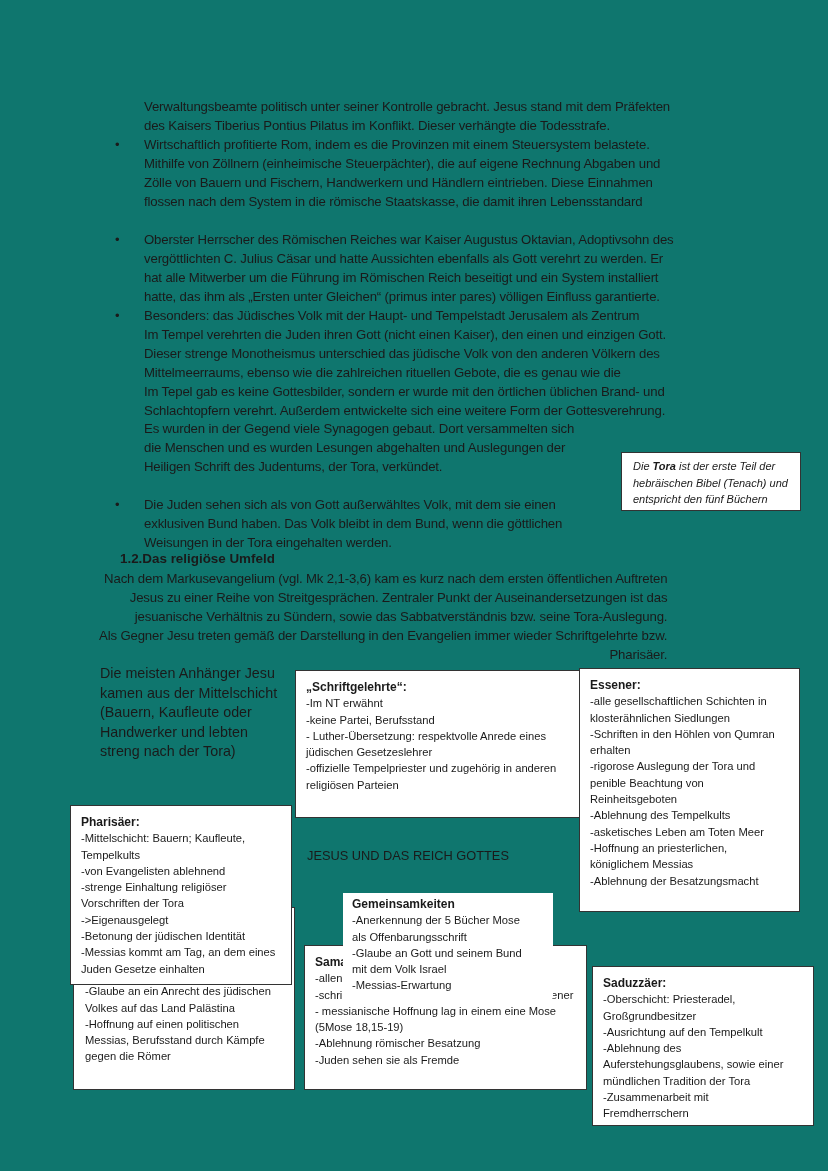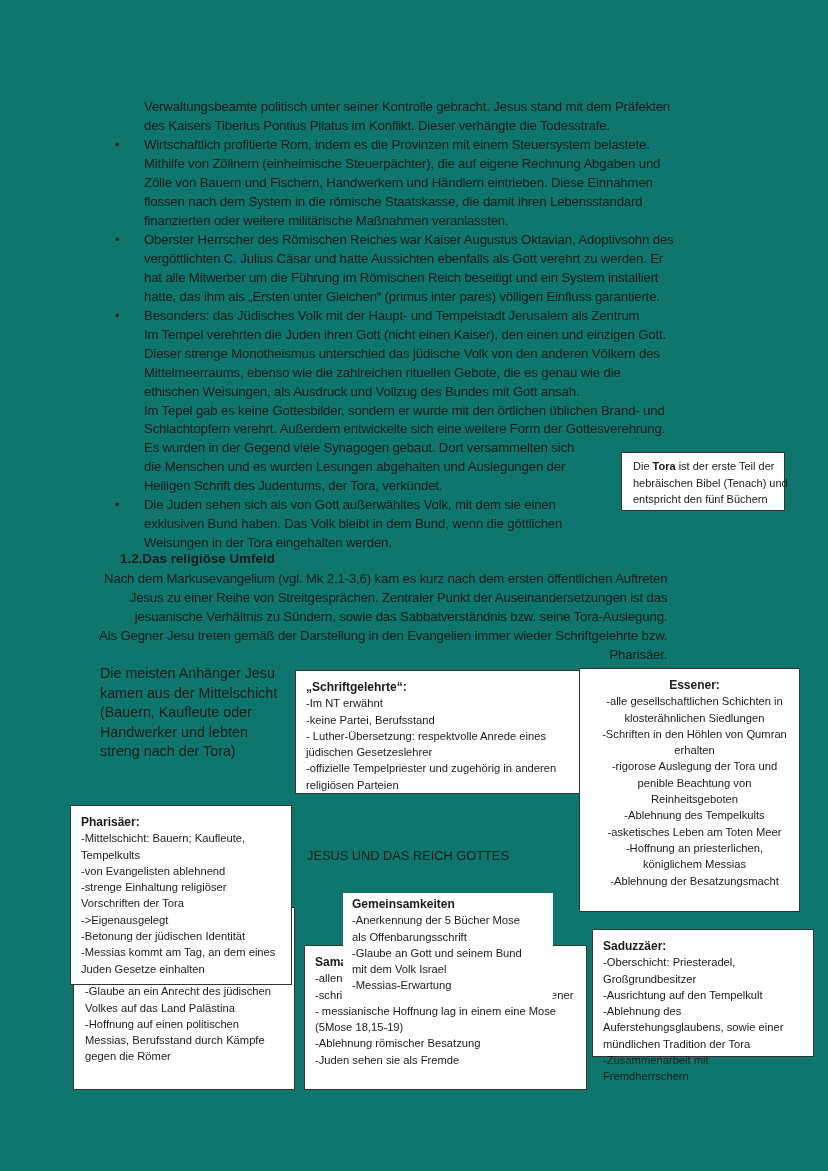--- a/index.html
+++ b/index.html
@@ -28,53 +28,51 @@
     <div class="para">Verwaltungsbeamte politisch unter seiner Kontrolle gebracht. Jesus stand mit dem Präfekten</div>
     <div class="para">des Kaisers Tiberius Pontius Pilatus im Konflikt. Dieser verhängte die Todesstrafe.</div>
   </div>
 
   <span class="main-text bullet" style="top:136px;">•</span>
   <div class="main-text" style="left:144px; top:136px;">
     <div>Wirtschaftlich profitierte Rom, indem es die Provinzen mit einem Steuersystem belastete.</div>
     <div>Mithilfe von Zöllnern (einheimische Steuerpächter), die auf eigene Rechnung Abgaben und</div>
     <div>Zölle von Bauern und Fischern, Handwerkern und Händlern eintrieben. Diese Einnahmen</div>
     <div>flossen nach dem System in die römische Staatskasse, die damit ihren Lebensstandard</div>
-    <div>finanzierten oder weitere militärische Maßnahmen veranlassten.</div>
   </div>
 
   <span class="main-text bullet" style="top:231px;">•</span>
   <div class="main-text" style="left:144px; top:231px;">
     <div>Oberster Herrscher des Römischen Reiches war Kaiser Augustus Oktavian, Adoptivsohn des</div>
     <div>vergöttlichten C. Julius Cäsar und hatte Aussichten ebenfalls als Gott verehrt zu werden. Er</div>
     <div>hat alle Mitwerber um die Führung im Römischen Reich beseitigt und ein System installiert</div>
     <div>hatte, das ihm als „Ersten unter Gleichen“ (primus inter pares) völligen Einfluss garantierte.</div>
   </div>
 
   <span class="main-text bullet" style="top:307px;">•</span>
   <div class="main-text" style="left:144px; top:307px;">
     <div>Besonders: das Jüdisches Volk mit der Haupt- und Tempelstadt Jerusalem als Zentrum</div>
     <div>Im Tempel verehrten die Juden ihren Gott (nicht einen Kaiser), den einen und einzigen Gott.</div>
     <div>Dieser strenge Monotheismus unterschied das jüdische Volk von den anderen Völkern des</div>
     <div>Mittelmeerraums, ebenso wie die zahlreichen rituellen Gebote, die es genau wie die</div>
-    <div>ethischen Weisungen, als Ausdruck und Vollzug des Bundes mit Gott ansah.</div>
     <div>Im Tepel gab es keine Gottesbilder, sondern er wurde mit den örtlichen üblichen Brand- und</div>
     <div>Schlachtopfern verehrt. Außerdem entwickelte sich eine weitere Form der Gottesverehrung.</div>
     <div>Es wurden in der Gegend viele Synagogen gebaut. Dort versammelten sich</div>
     <div>die Menschen und es wurden Lesungen abgehalten und Auslegungen der</div>
     <div>Heiligen Schrift des Judentums, der Tora, verkündet.</div>
   </div>
 
   <span class="main-text bullet" style="top:496px;">•</span>
   <div class="main-text" style="left:144px; top:496px;">
     <div>Die Juden sehen sich als von Gott außerwähltes Volk, mit dem sie einen</div>
     <div>exklusiven Bund haben. Das Volk bleibt in dem Bund, wenn die göttlichen</div>
     <div>Weisungen in der Tora eingehalten werden.</div>
   </div>
 
-  <div class="box tora-box" style="left:621px; top:452px; width:164px; height:59px; padding:5px 0 0 11px;">
+  <div class="box tora-box" style="left:621px; top:452px; width:180px; height:59px; padding:5px 0 0 11px;font-style:italic;">
     <div class="line"><span>Die </span><b>Tora</b><span> ist der erste Teil der</span></div>
     <div class="line">hebräischen Bibel (Tenach) und</div>
     <div class="line">entspricht den fünf Büchern</div>
   </div>
 
   <div class="section-heading">
     <span>1.2.</span><span>Das religiöse Umfeld</span>
   </div>
 
   <div class="main-text" style="left:99px; top:570px;text-align:right;">
@@ -86,37 +84,37 @@
   </div>
 
   <div class="big-note">
     <div>Die meisten Anhänger Jesu</div>
     <div>kamen aus der Mittelschicht</div>
     <div>(Bauern, Kaufleute oder</div>
     <div>Handwerker und lebten</div>
     <div>streng nach der Tora)</div>
   </div>
 
-  <div class="box" style="left:579px; top:668px; width:221px; height:244px; padding:8px 0 0 10px;text-align:center;">
+  <div class="box" style="left:579px; top:668px; width:221px; height:244px; padding:8px 0 0 10px;">
     <div class="title">Essener:</div>
     <div class="line">-alle gesellschaftlichen Schichten in</div>
     <div class="line">klosterähnlichen Siedlungen</div>
     <div class="line">-Schriften in den Höhlen von Qumran</div>
     <div class="line">erhalten</div>
     <div class="line">-rigorose Auslegung der Tora und</div>
     <div class="line">penible Beachtung von</div>
     <div class="line">Reinheitsgeboten</div>
     <div class="line">-Ablehnung des Tempelkults</div>
     <div class="line">-asketisches Leben am Toten Meer</div>
     <div class="line">-Hoffnung an priesterlichen,</div>
     <div class="line">königlichem Messias</div>
     <div class="line">-Ablehnung der Besatzungsmacht</div>
   </div>
 
-  <div class="box" style="left:295px; top:670px; width:285px; height:124px; padding:8px 0 0 10px;">
+  <div class="box" style="left:295px; top:670px; width:285px; height:148px; padding:8px 0 0 10px;">
     <div class="title">„Schriftgelehrte“:</div>
     <div class="line">-Im NT erwähnt</div>
     <div class="line">-keine Partei, Berufsstand</div>
     <div class="line">- Luther-Übersetzung: respektvolle Anrede eines</div>
     <div class="line">jüdischen Gesetzeslehrer</div>
     <div class="line">-offizielle Tempelpriester und zugehörig in anderen</div>
     <div class="line">religiösen Parteien</div>
   </div>
 
   <div class="box" style="left:73px; top:907px; width:222px; height:183px; padding:0 0 0 11px;">
@@ -156,21 +154,21 @@
 
   <div class="box noborder" style="left:343px; top:893px; width:210px; height:105px; padding:3px 0 0 9px; background:#fff;">
     <div class="title">Gemeinsamkeiten</div>
     <div class="line">-Anerkennung der 5 Bücher Mose</div>
     <div class="line">als Offenbarungsschrift</div>
     <div class="line">-Glaube an Gott und seinem Bund</div>
     <div class="line">mit dem Volk Israel</div>
     <div class="line">-Messias-Erwartung</div>
   </div>
 
-  <div class="box" style="left:592px; top:929px; width:222px; height:128px; padding:8px 0 0 10px;">
+  <div class="box" style="left:592px; top:966px; width:222px; height:160px; padding:8px 0 0 10px;">
     <div class="title">Saduzzäer:</div>
     <div class="line">-Oberschicht: Priesteradel,</div>
     <div class="line">Großgrundbesitzer</div>
     <div class="line">-Ausrichtung auf den Tempelkult</div>
     <div class="line">-Ablehnung des</div>
     <div class="line">Auferstehungsglaubens, sowie einer</div>
     <div class="line">mündlichen Tradition der Tora</div>
     <div class="line">-Zusammenarbeit mit</div>
     <div class="line">Fremdherrschern</div>
   </div>

